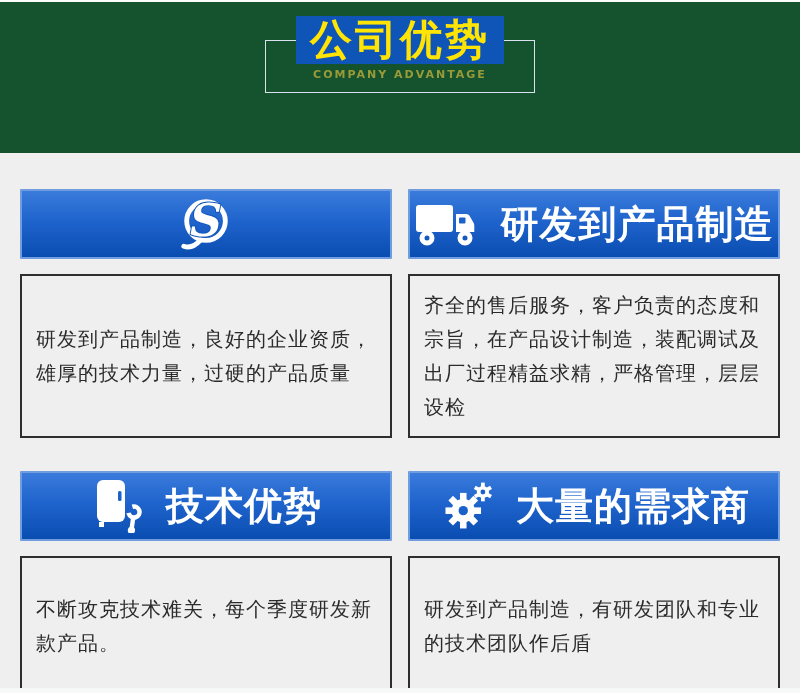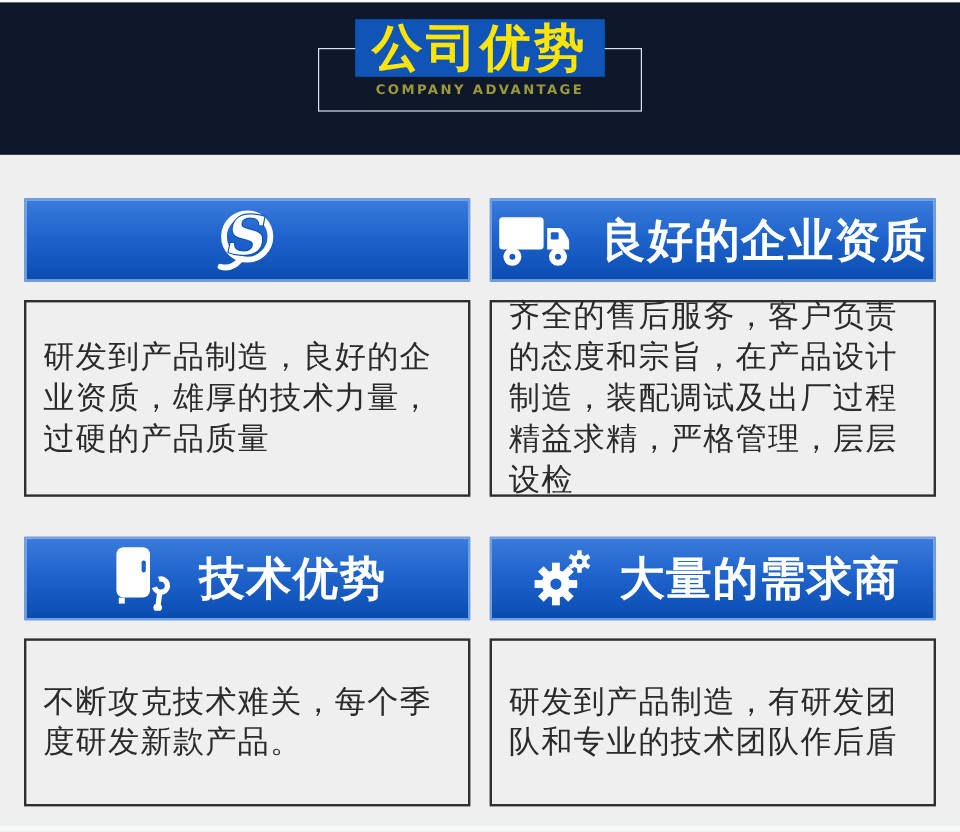--- a/index.html
+++ b/index.html
@@ -5,21 +5,21 @@
   html,body{margin:0;padding:0;}
   body{
     width:800px;height:693px;overflow:hidden;position:relative;
     background:#efefef;
     font-family:"DejaVu Sans","Liberation Sans",sans-serif;
   }
   .top-line{height:2px;background:#fbfbfb;}
   .bottom-line{position:absolute;left:0;right:0;bottom:0;height:5px;background:#f7f8f8;}
 
   
-  .banner{position:relative;height:127px;background:#0f172a;}
+  .banner{position:relative;height:151px;background:#14532d;}
   .banner-frame{
     position:absolute;left:50%;top:38px;transform:translateX(-50%);
     width:268px;height:51px;border:1px solid #d9e2f1;
   }
   .banner-title{
     position:absolute;left:50%;top:14px;transform:translateX(-50%);
     background:#0f55b8;color:#ffe404;
     font-size:42px;line-height:48px;font-weight:bold;letter-spacing:3px;
     padding:0 14px;white-space:nowrap;
   }
@@ -48,21 +48,21 @@
   .hicon{display:flex;align-items:center;}
   .card-body{
     box-sizing:border-box;margin-top:15px;
     border:2px solid #2e2e2e;
     display:flex;align-items:center;
     padding:0 14px;
   }
   .r1 .card-body{height:164px;}
   .r2 .card-body{height:140px;}
   .card-body p{
-    margin:0;color:#2b2b2b;font-size:26px;line-height:34px;letter-spacing:1px;
+    margin:0;color:#2b2b2b;font-size:20px;line-height:34px;letter-spacing:1px;
   }
 </style>
 </head>
 <body>
 
 <div class="top-line"></div>
 
 <div class="banner">
   <div class="banner-frame"></div>
   <div class="banner-title">公司优势</div>
@@ -90,21 +90,21 @@
     <div class="card-header">
       <span class="hicon">
         <svg width="66" height="46" viewBox="0 0 66 46">
           <rect x="1" y="4" width="37" height="27" rx="3" fill="#ffffff"></rect>
           <path d="M41,13 h10 c1.5,0 3,0.8 3.8,2.2 l3.6,6.2 c0.6,1 0.9,2.2 0.9,3.4 V31 h-18.3 z" fill="#ffffff"></path>
           <rect x="44" y="16.5" width="6.5" height="6" rx="1" fill="#1a61c9"></rect>
           <circle cx="12" cy="37" r="5" fill="none" stroke="#ffffff" stroke-width="5"></circle>
           <circle cx="50" cy="37" r="5" fill="none" stroke="#ffffff" stroke-width="5"></circle>
         </svg>
       </span>
-      <span class="card-title">良好的企业资质</span>
+      <span class="card-title">研发到产品制造</span>
     </div>
     <div class="card-body">
       <p>齐全的售后服务，客户负责的态度和宗旨，在产品设计制造，装配调试及出厂过程精益求精，严格管理，层层设检</p>
     </div>
   </div>
 
   <div class="card r2">
     <div class="card-header">
       <span class="hicon">
         <svg width="56" height="54" viewBox="0 0 56 54">

